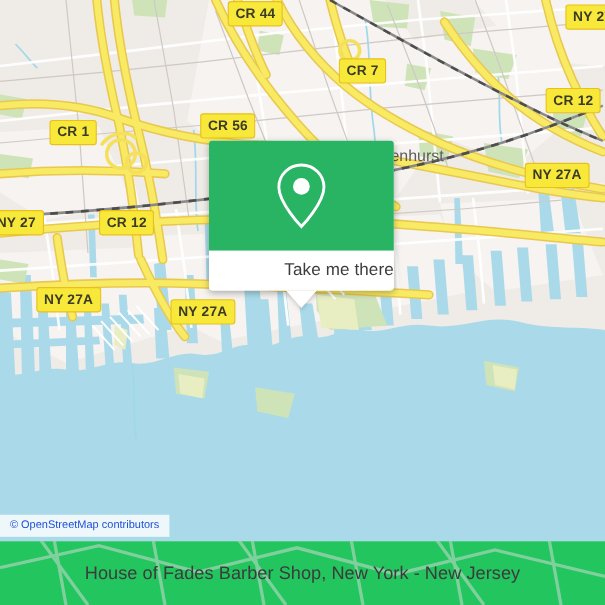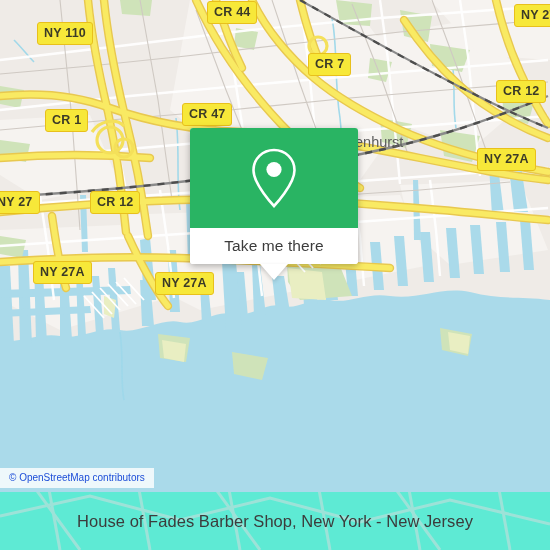--- a/index.html
+++ b/index.html
@@ -51,21 +51,21 @@
   .popup-top{
     background:#29b463;
     height:100px;
     border-radius:3px 3px 0 0;
     display:flex;align-items:center;justify-content:center;
   }
   .popup-bottom{
     background:#fff;
     height:36px;
     border-radius:0 0 3px 3px;
-    display:flex;align-items:center;justify-content:center;
+    display:flex;align-items:center;justify-content:flex-end;
   }
   .popup-bottom span{
     color:#3c3c3c;font-size:15.5px;letter-spacing:.1px;
   }
   .popup-tail{
     position:absolute;
     left:50%;margin-left:-14px;
     top:136px;
     width:0;height:0;
     border-left:14px solid transparent;
@@ -80,21 +80,21 @@
     background:rgba(255,255,255,.80);
     padding:4px 9px 5px 9px;
     font-size:10px;color:#1d4ed8;
     line-height:1.1;
     white-space:nowrap;
   }
 
   
   .footer{
     position:absolute;left:0;top:492px;width:550px;height:58px;
-    background:#5eead4;overflow:hidden;
+    background:#22c55e;overflow:hidden;
   }
   .footer-watermark{position:absolute;left:0;top:-52px;width:550px;height:110px;opacity:.5;}
   .footer-inner{
     position:absolute;left:0;top:0;width:550px;height:58px;
     display:flex;align-items:center;justify-content:center;
   }
   .footer-title{
     color:#3c3c3c;font-size:16.5px;white-space:nowrap;letter-spacing:.05px;
   }
   .moovit-logo{display:flex;align-items:center;margin-left:2px;}
@@ -300,26 +300,25 @@
             <path d="M124,278 L144,300"></path>
           <path d="M285,250 L305,272"></path>
             <path d="M293,246 L313,268"></path>
           <path d="M301,242 L321,264"></path>
             <path d="M309,238 L329,260"></path>
         </g>
 
       </g>
     </svg>
 
-    <div class="shield" style="left:37px;top:22px;">NY 110</div>
     <div class="shield" style="left:207px;top:1px;">CR 44</div>
     <div class="shield" style="left:514px;top:4px;">NY 27</div>
     <div class="shield" style="left:308px;top:53px;">CR 7</div>
     <div class="shield" style="left:496px;top:80px;">CR 12</div>
-    <div class="shield" style="left:182px;top:103px;">CR 47</div>
+    <div class="shield" style="left:182px;top:103px;">CR 56</div>
     <div class="shield" style="left:45px;top:109px;">CR 1</div>
     <div class="shield" style="left:477px;top:148px;">NY 27A</div>
     <div class="shield" style="left:-10px;top:191px;">NY 27</div>
     <div class="shield" style="left:90px;top:191px;">CR 12</div>
     <div class="shield" style="left:33px;top:261px;">NY 27A</div>
     <div class="shield" style="left:155px;top:272px;">NY 27A</div>
 
     <div class="place-label" style="left:355px;top:134px;">enhurst</div>
 
     <div class="popup">

